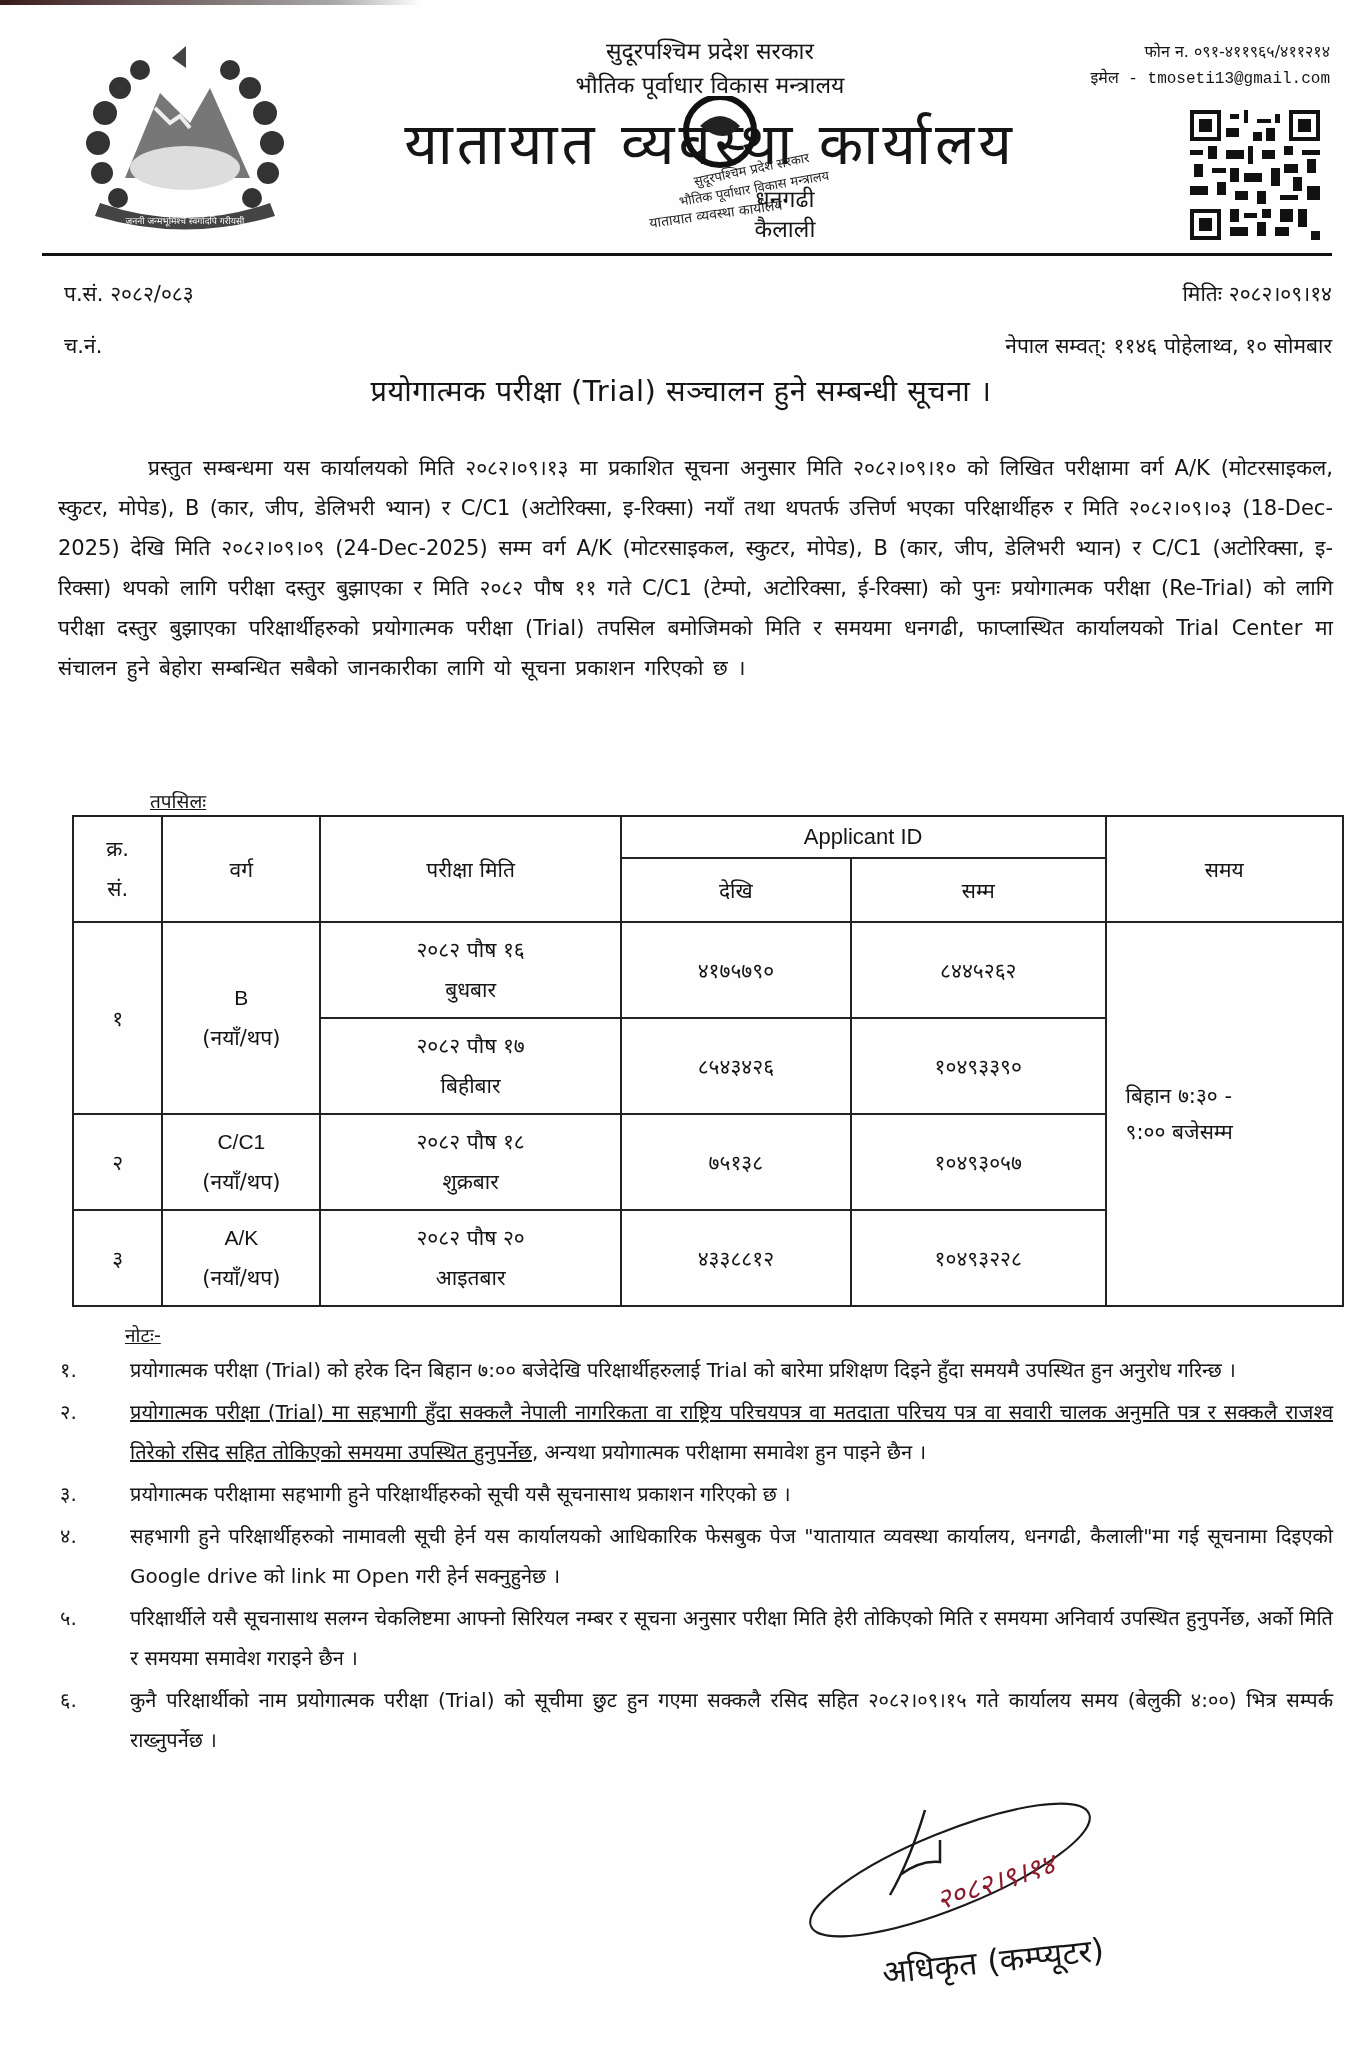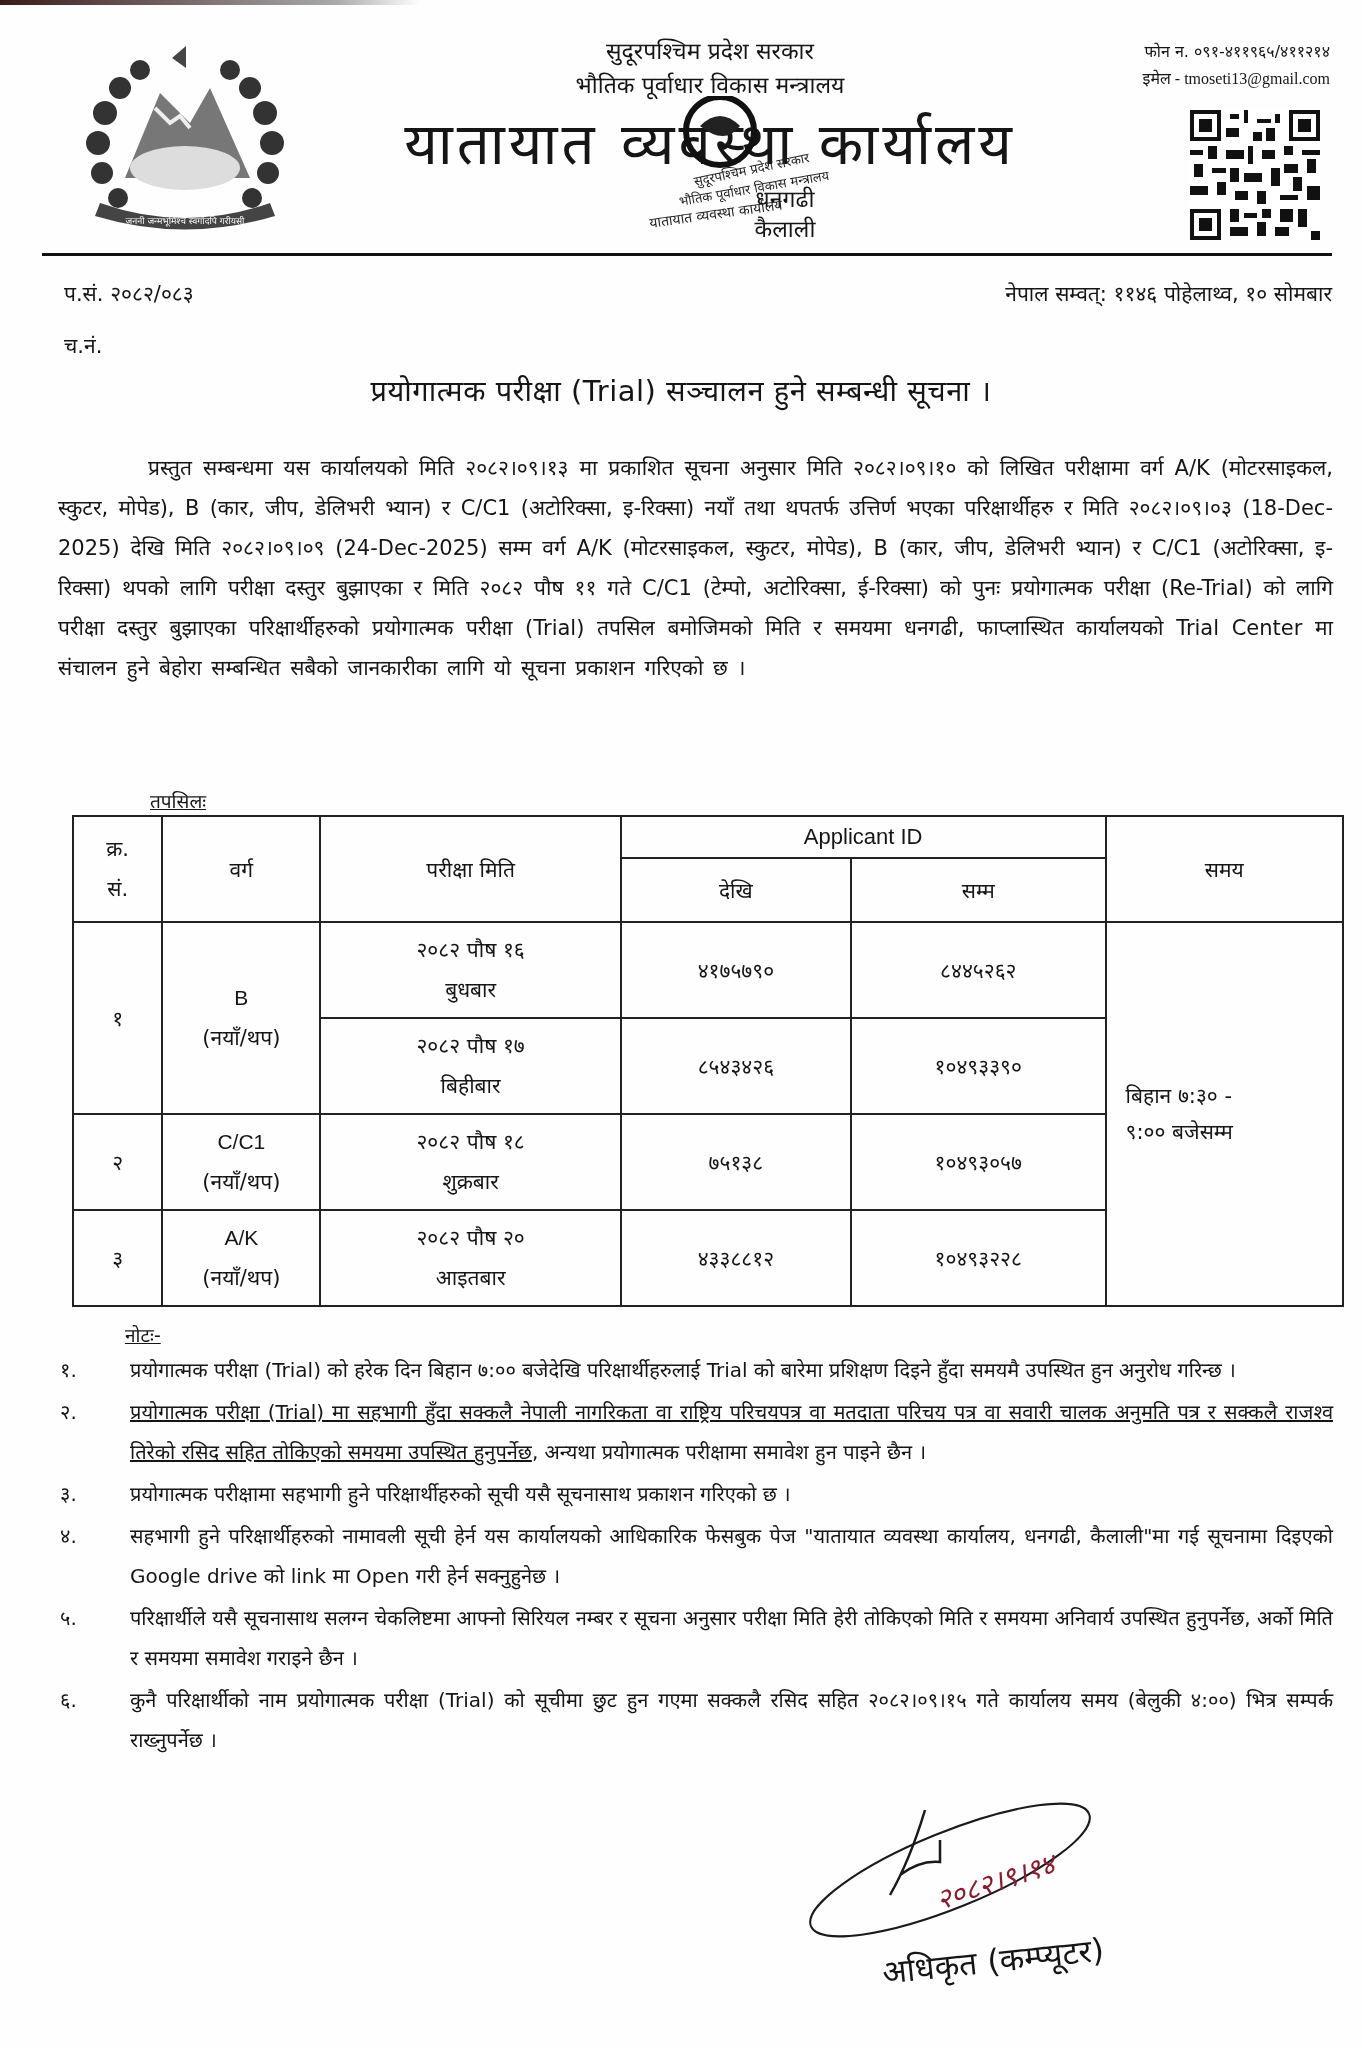--- a/index.html
+++ b/index.html
@@ -15,21 +15,21 @@
 
     
     .emblem { position: absolute; left: 60px; top: 28px; width: 250px; height: 210px; }
     .header-center { position: absolute; left: 400px; top: 34px; width: 620px; text-align: center; }
     .gov-line { font-size: 23px; line-height: 34px; }
     .office-title { font-size: 58px; line-height: 80px; letter-spacing: 4px; margin-top: 2px; font-weight: 500; }
     .addr-line { font-size: 23px; line-height: 30px; margin-left: 150px; }
     .stamp { position: absolute; left: 640px; top: 96px; width: 200px; height: 170px; pointer-events: none; }
     .header-right { position: absolute; left: 1000px; top: 40px; width: 330px; text-align: right; }
     .phone-line { font-size: 16px; line-height: 24px; }
-    .email-line { font-size: 16px; line-height: 30px; font-family: Liberation Serif, serif; }
+    .email-line { font-size: 16px; line-height: 30px; font-family: Liberation Mono, monospace; }
     .qr { position: absolute; left: 1190px; top: 110px; width: 130px; height: 130px; }
     .header-rule { position: absolute; left: 42px; top: 253px; width: 1290px; height: 3px; background: #111; }
 
     
     .meta-left { position: absolute; left: 64px; top: 268px; font-size: 21px; line-height: 52px; }
     .meta-right { position: absolute; right: 30px; top: 268px; font-size: 21px; line-height: 52px; text-align: right; }
 
     .notice-title { position: absolute; left: 0; top: 370px; width: 1362px; text-align: center; font-size: 29px; letter-spacing: 0.5px; }
 
     .body-para {
@@ -179,20 +179,21 @@
     </g>
   </svg>
 
   <div class="header-rule"></div>
 
   <div class="meta-left">
     <div>प.सं. २०८२/०८३</div>
     <div>च.नं.</div>
   </div>
   <div class="meta-right">
+    <div>मितिः २०८२।०९।१४</div>
     <div>नेपाल सम्वत्: ११४६ पोहेलाथ्व, १० सोमबार</div>
   </div>
 
   <div class="notice-title">प्रयोगात्मक परीक्षा (Trial) सञ्चालन हुने सम्बन्धी सूचना ।</div>
 
   <div class="body-para">प्रस्तुत सम्बन्धमा यस कार्यालयको मिति २०८२।०९।१३ मा प्रकाशित सूचना अनुसार मिति २०८२।०९।१० को लिखित परीक्षामा वर्ग A/K (मोटरसाइकल, स्कुटर, मोपेड), B (कार, जीप, डेलिभरी भ्यान) र C/C1 (अटोरिक्सा, इ-रिक्सा) नयाँ तथा थपतर्फ उत्तिर्ण भएका परिक्षार्थीहरु र मिति २०८२।०९।०३ (18-Dec-2025) देखि मिति २०८२।०९।०९ (24-Dec-2025) सम्म वर्ग A/K (मोटरसाइकल, स्कुटर, मोपेड), B (कार, जीप, डेलिभरी भ्यान) र C/C1 (अटोरिक्सा, इ-रिक्सा) थपको लागि परीक्षा दस्तुर बुझाएका र मिति २०८२ पौष ११ गते C/C1 (टेम्पो, अटोरिक्सा, ई-रिक्सा) को पुनः प्रयोगात्मक परीक्षा (Re-Trial) को लागि परीक्षा दस्तुर बुझाएका परिक्षार्थीहरुको प्रयोगात्मक परीक्षा (Trial) तपसिल बमोजिमको मिति र समयमा धनगढी, फाप्लास्थित कार्यालयको Trial Center मा संचालन हुने बेहोरा सम्बन्धित सबैको जानकारीका लागि यो सूचना प्रकाशन गरिएको छ ।</div>
 
   <div class="tapasil">तपसिलः</div>
 
   <table class="schedule">

